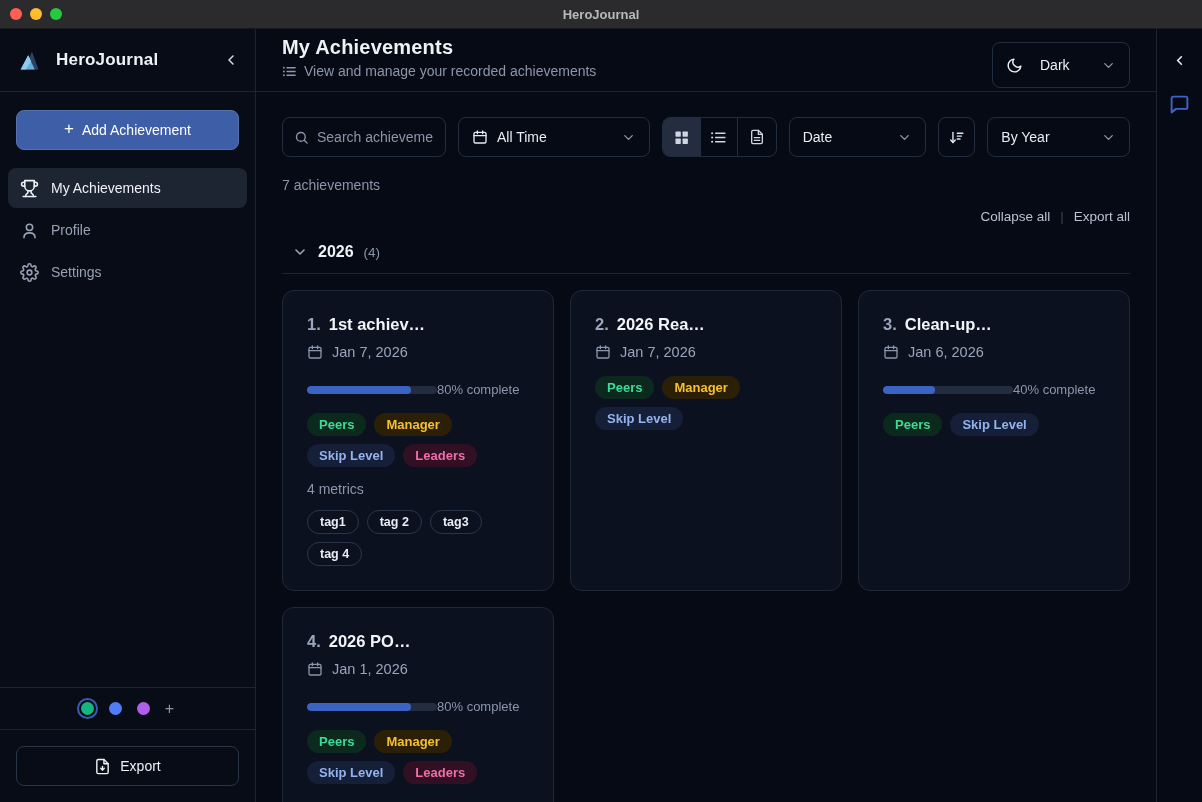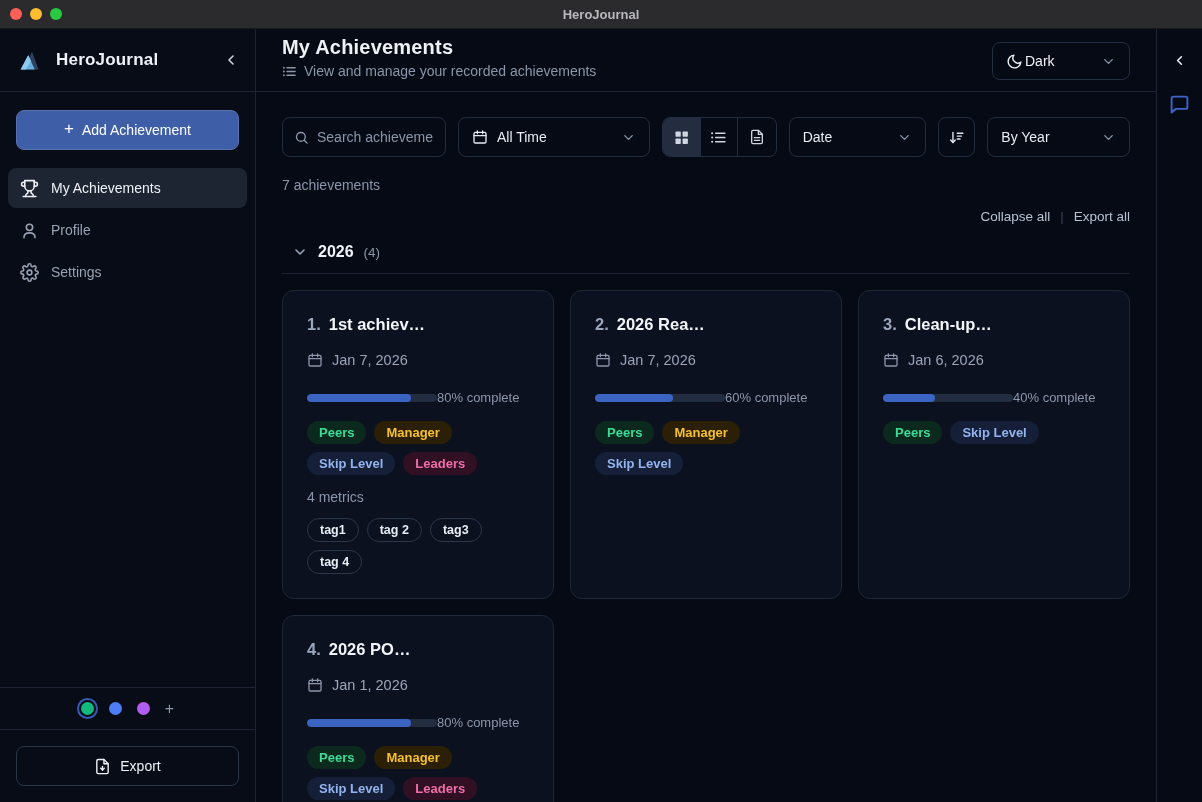--- a/index.html
+++ b/index.html
@@ -43,22 +43,22 @@
     background:transparent; color:#eef1f6; font-size:14px; font-weight:500;
     display:flex; align-items:center; justify-content:center; gap:9px; cursor:pointer; }
 
   
   .main { flex:1; display:flex; flex-direction:column; min-width:0; }
   .page-head { height:63px; border-bottom:1px solid #1c2434; padding:7px 26px 0;
     display:flex; align-items:flex-start; justify-content:space-between; }
   .page-title { font-size:20px; font-weight:700; letter-spacing:.2px; }
   .page-sub { display:flex; align-items:center; gap:7px; margin-top:4px;
     color:#8b96aa; font-size:14px; }
-  .theme-select { margin-top:6px; height:38px; min-width:138px; border:1px solid #232d42;
-    border-radius:8px; display:flex; align-items:center; gap:2px; padding:0 13px;
+  .theme-select { margin-top:6px; height:46px; min-width:138px; border:1px solid #232d42;
+    border-radius:8px; display:flex; align-items:center; gap:17px; padding:0 13px;
     font-size:14px; cursor:pointer; }
   .theme-select .chev { margin-left:auto; color:#8b96aa; }
 
   .content { padding:25px 26px 0; flex:1; overflow:hidden; }
   .toolbar { display:flex; gap:12px; height:40px; }
   .search-box { width:164px; height:40px; border:1px solid #232d40; border-radius:8px;
     display:flex; align-items:center; padding:0 11px; gap:8px; color:#8b96aa; }
   .search-box input { flex:1; min-width:0; background:transparent; border:none; outline:none;
     color:#dfe5ee; font-size:14px; font-family:inherit; }
   .search-box input::placeholder { color:#8b96aa; }
@@ -86,21 +86,21 @@
   .group-year { font-size:16px; font-weight:700; }
   .group-count { font-size:13.5px; color:#8b96aa; }
 
   .cards { margin-top:16px; display:grid; grid-template-columns:repeat(3,1fr); gap:16px; }
   .card { background:#0c1120; border:1px solid #1e2839; border-radius:12px;
     padding:24px; min-height:255px; cursor:pointer; }
   .card-title-row { display:flex; gap:8px; align-items:baseline; }
   .card-num { font-size:16.5px; font-weight:600; color:#9aa6bc; }
   .card-title { font-size:16.5px; font-weight:700; color:#f2f4f8; white-space:nowrap;
     overflow:hidden; }
-  .card-date { margin-top:18px; display:flex; align-items:center; gap:9px;
+  .card-date { margin-top:10px; display:flex; align-items:center; gap:9px;
     color:#9aa5b8; font-size:14.5px;text-align:right; }
   .card-date svg { color:#8b96aa; }
   .progress-row { margin-top:22px; display:flex; align-items:center; }
   .progress-track { flex:0 0 130px; height:8px; border-radius:4px; background:#232d40;
     overflow:hidden; }
   .progress-fill { height:100%; border-radius:4px; background:#3a63c2; }
   .progress-label { font-size:13px; color:#8b96aa; }
   .badges { margin-top:16px; display:flex; flex-wrap:wrap; gap:8px; }
   .badge { padding:4px 12px; border-radius:999px; font-size:13px; font-weight:600; }
   .metrics { margin-top:14px; font-size:14px; color:#8b96aa; }
@@ -388,26 +388,20 @@
           </div>
           <div class="card-date">
             <span>
               <svg width="16" height="16" viewBox="0 0 24 24" fill="none" stroke="currentColor" stroke-width="2" stroke-linecap="round">
                   <rect x="3" y="5" width="18" height="16" rx="2"></rect>
                   <path d="M8 3v4M16 3v4M3 10h18"></path>
                 </svg>
             </span>
             <span>Jan 7, 2026</span>
           </div>
-          <div class="progress-row">
-            <div class="progress-track">
-              <div class="progress-fill" style="width: 60%;"></div>
-            </div>
-            <span class="progress-label">60% complete</span>
-          </div>
           <div class="badges">
             <span class="badge" style="color: rgb(61, 220, 151); background: rgb(11, 42, 29);">Peers</span>
             <span class="badge" style="color: rgb(245, 192, 51); background: rgb(43, 31, 6);">Manager</span>
             <span class="badge" style="color: rgb(147, 179, 238); background: rgb(22, 31, 56);">Skip Level</span>
           </div>
         </article>
 
         <article class="card">
           <div class="card-title-row">
             <span class="card-num">3.</span>

